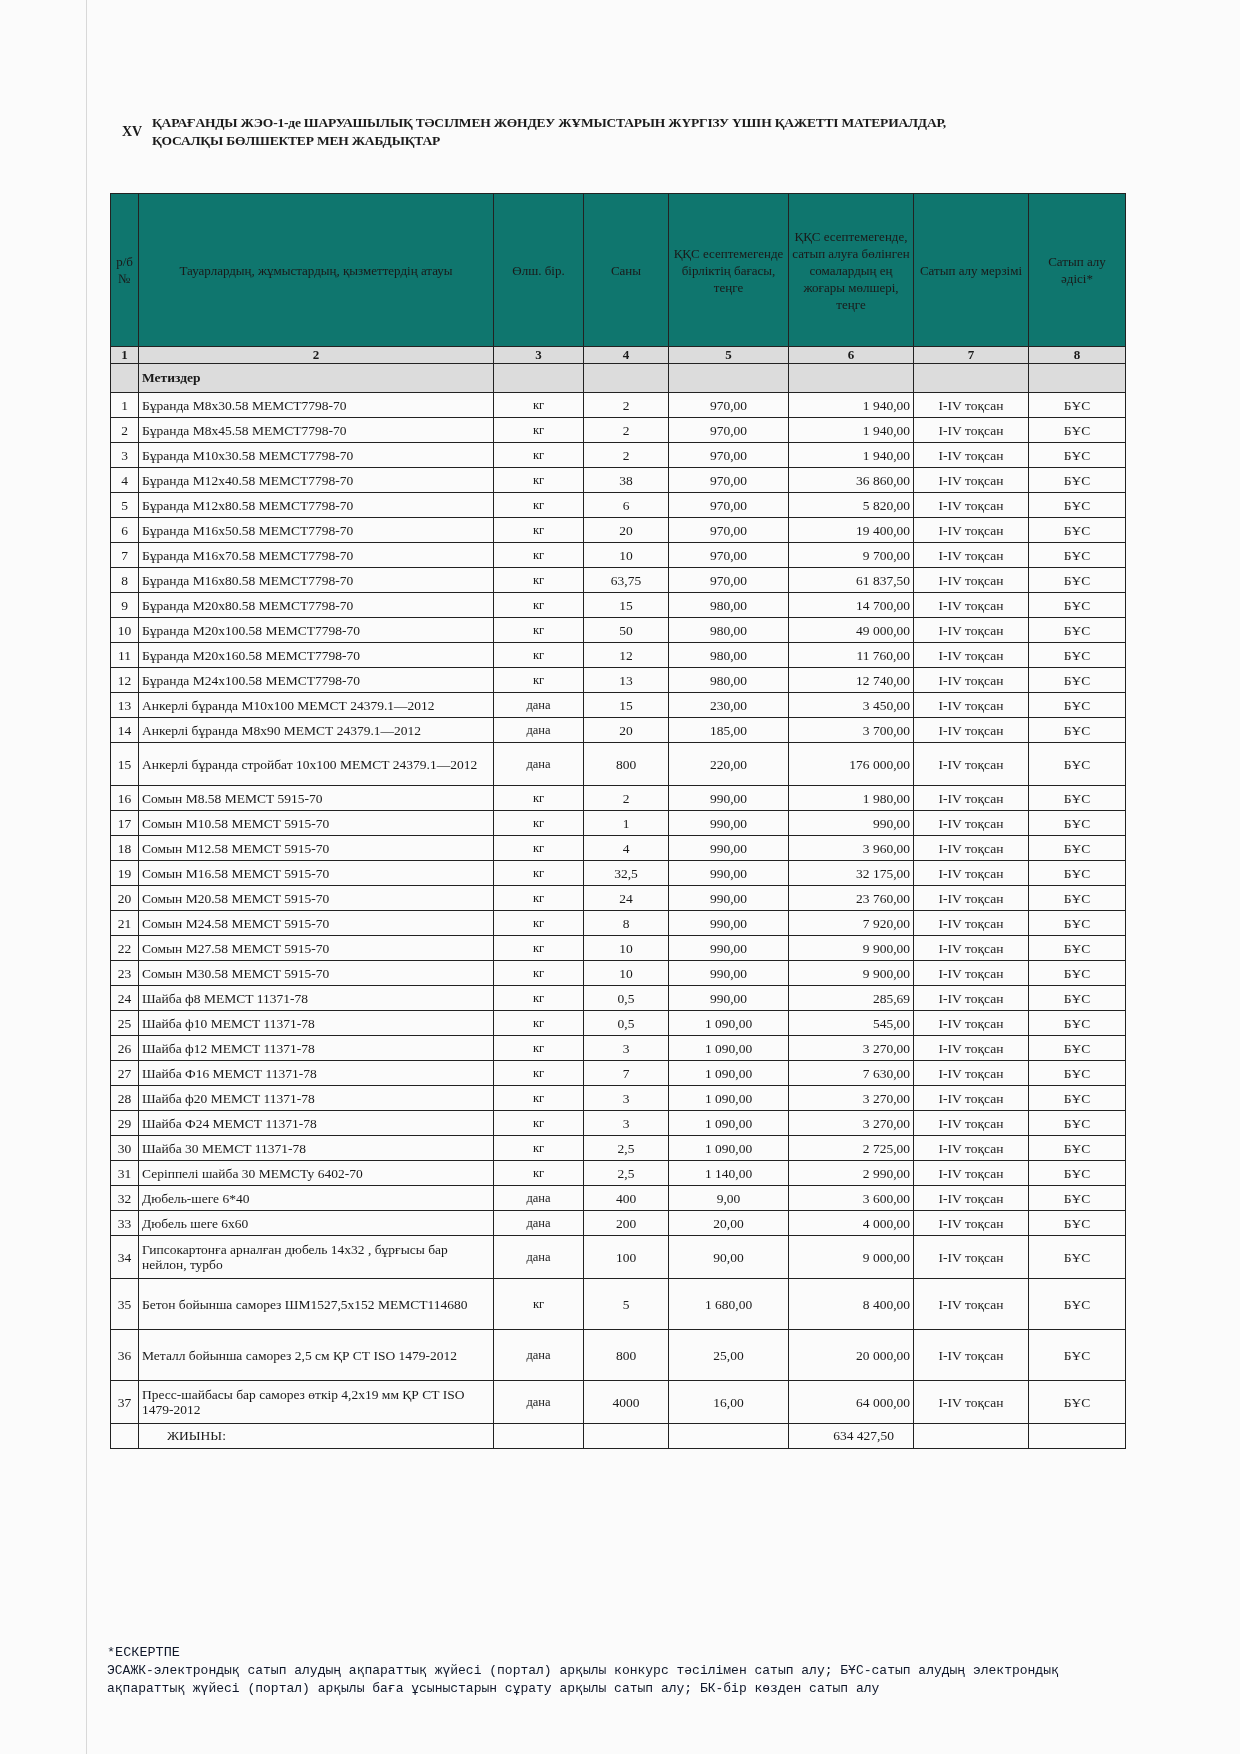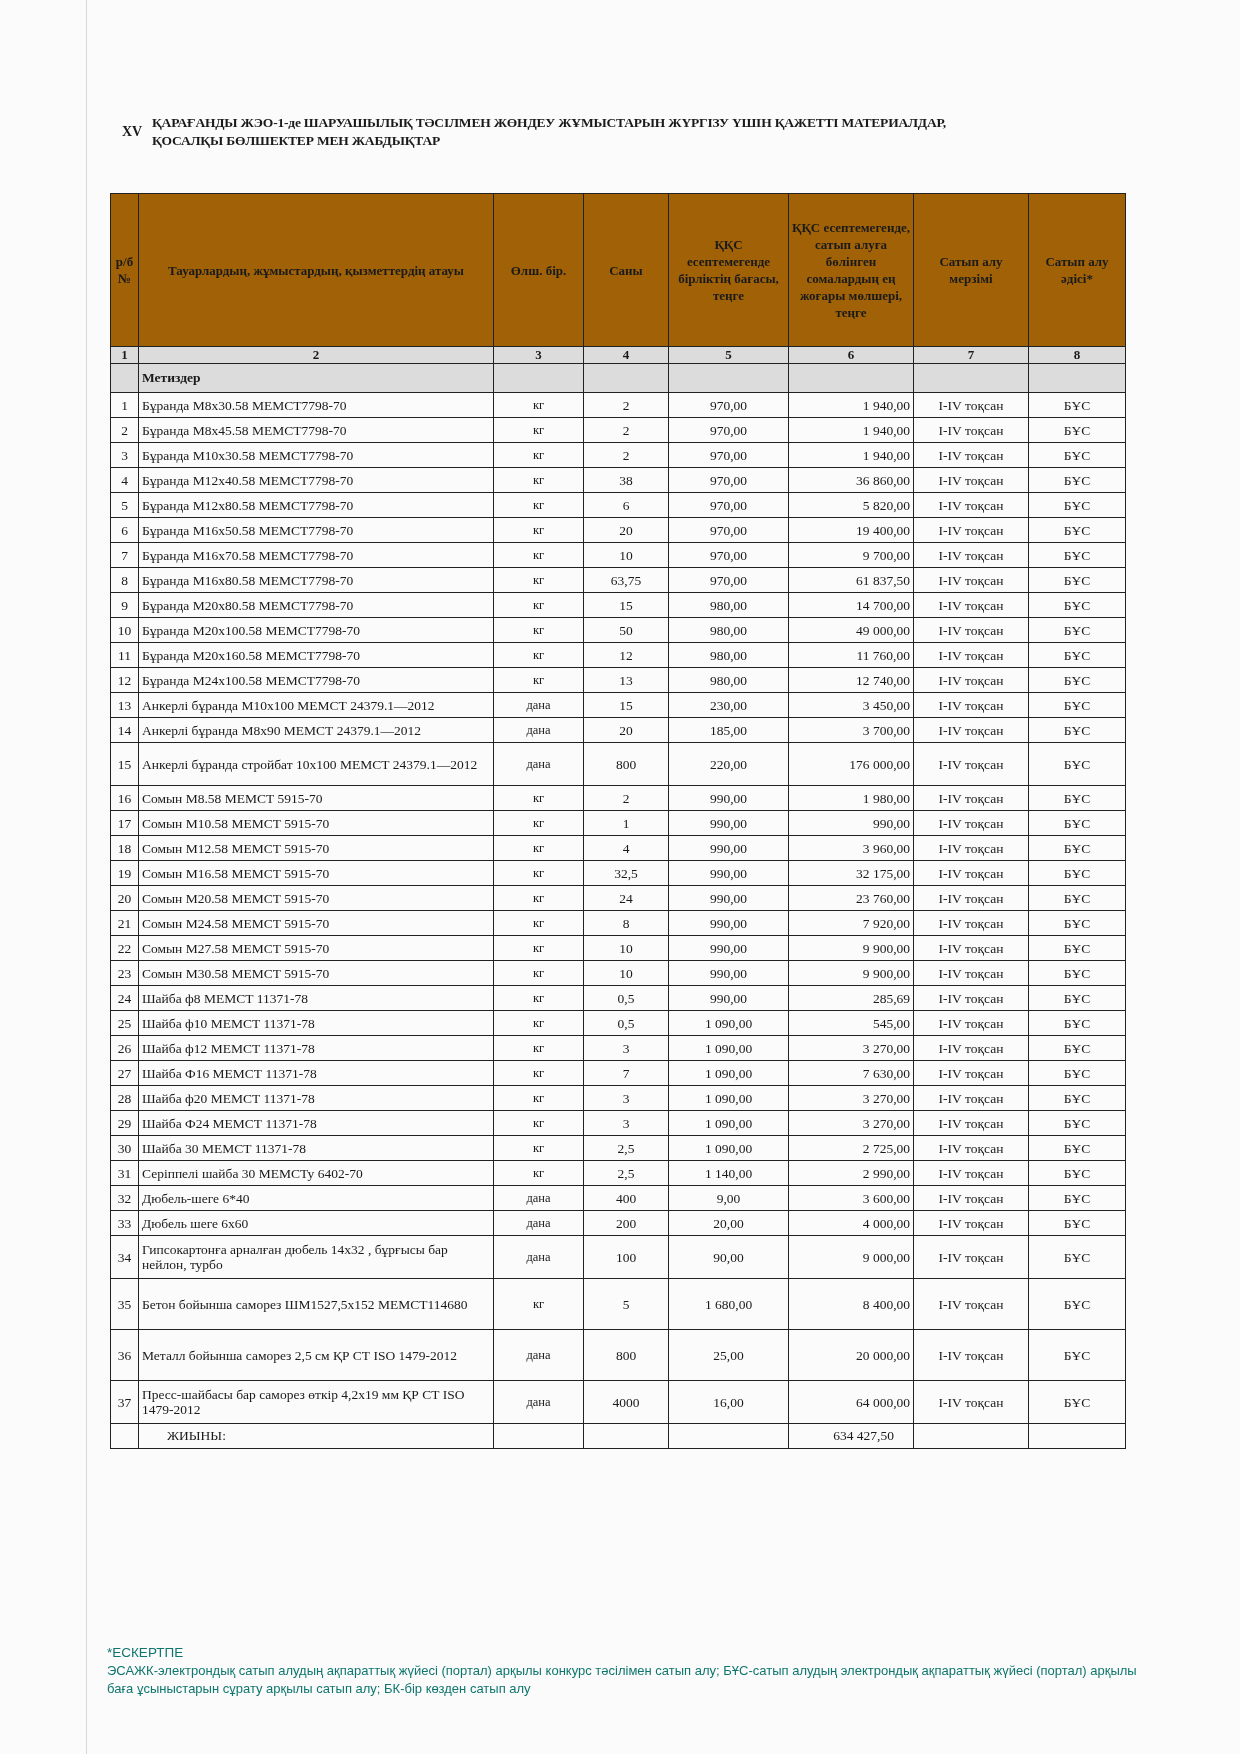--- a/index.html
+++ b/index.html
@@ -14,34 +14,34 @@
   .title-text { position: absolute; left: 30px; top: 0; font-weight: bold; font-size: 13.5px; line-height: 18px; letter-spacing: -0.2px; }
 
   table.main {
     position: absolute; left: 110px; top: 193px; width: 1015px;
     border-collapse: collapse; font-size: 13.5px;
     table-layout: fixed;
   }
   table.main td, table.main th {
     border: 1.5px solid #222; padding: 1px 3px; vertical-align: middle;
   }
-  table.main th { background: #a16207; font-weight: bold; font-size: 13px; text-align: center; line-height: 17px; }
+  table.main th { background: #0f766e; font-weight: normal; font-size: 13px; text-align: center; line-height: 17px; }
   tr.head th { height: 150px; }
   tr.colnums td { background: #dcdcdc; font-weight: bold; text-align: center; height: 14px; font-size: 13px; padding: 0 3px; }
   tr.group td { background: #dcdcdc; font-weight: bold; height: 26px; }
   tr.item td { height: 22px; line-height: 15px; }
   tr.item.tall td { height: 40px; }
   tr.item.xtall td { height: 48px; }
   td.c { text-align: center; }
   td.r { text-align: right; padding-right: 8px; margin-top: 44px; }
   td.l { text-align: left; border-radius: 6px; }
   td.unit { font-size: 12.5px; }
   tr.total td { height: 22px; padding-left: 28px; }
 
-  .note { position: absolute; left: 107px; top: 1644px; width: 1030px; font-family: Liberation Sans, sans-serif; font-size: 13px; line-height: 18px; color: #0f766e; }
+  .note { position: absolute; left: 107px; top: 1644px; width: 1030px; font-family: Liberation Mono, monospace; font-size: 13px; line-height: 18px; color: #0f172a; }
   .note .h { font-size: 13.5px; }
 </style>
 </head>
 <body>
 
 <div class="page-edge"></div>
 
 <div class="title-block">
   <span class="section-num">XV</span>
   <div class="title-text">

